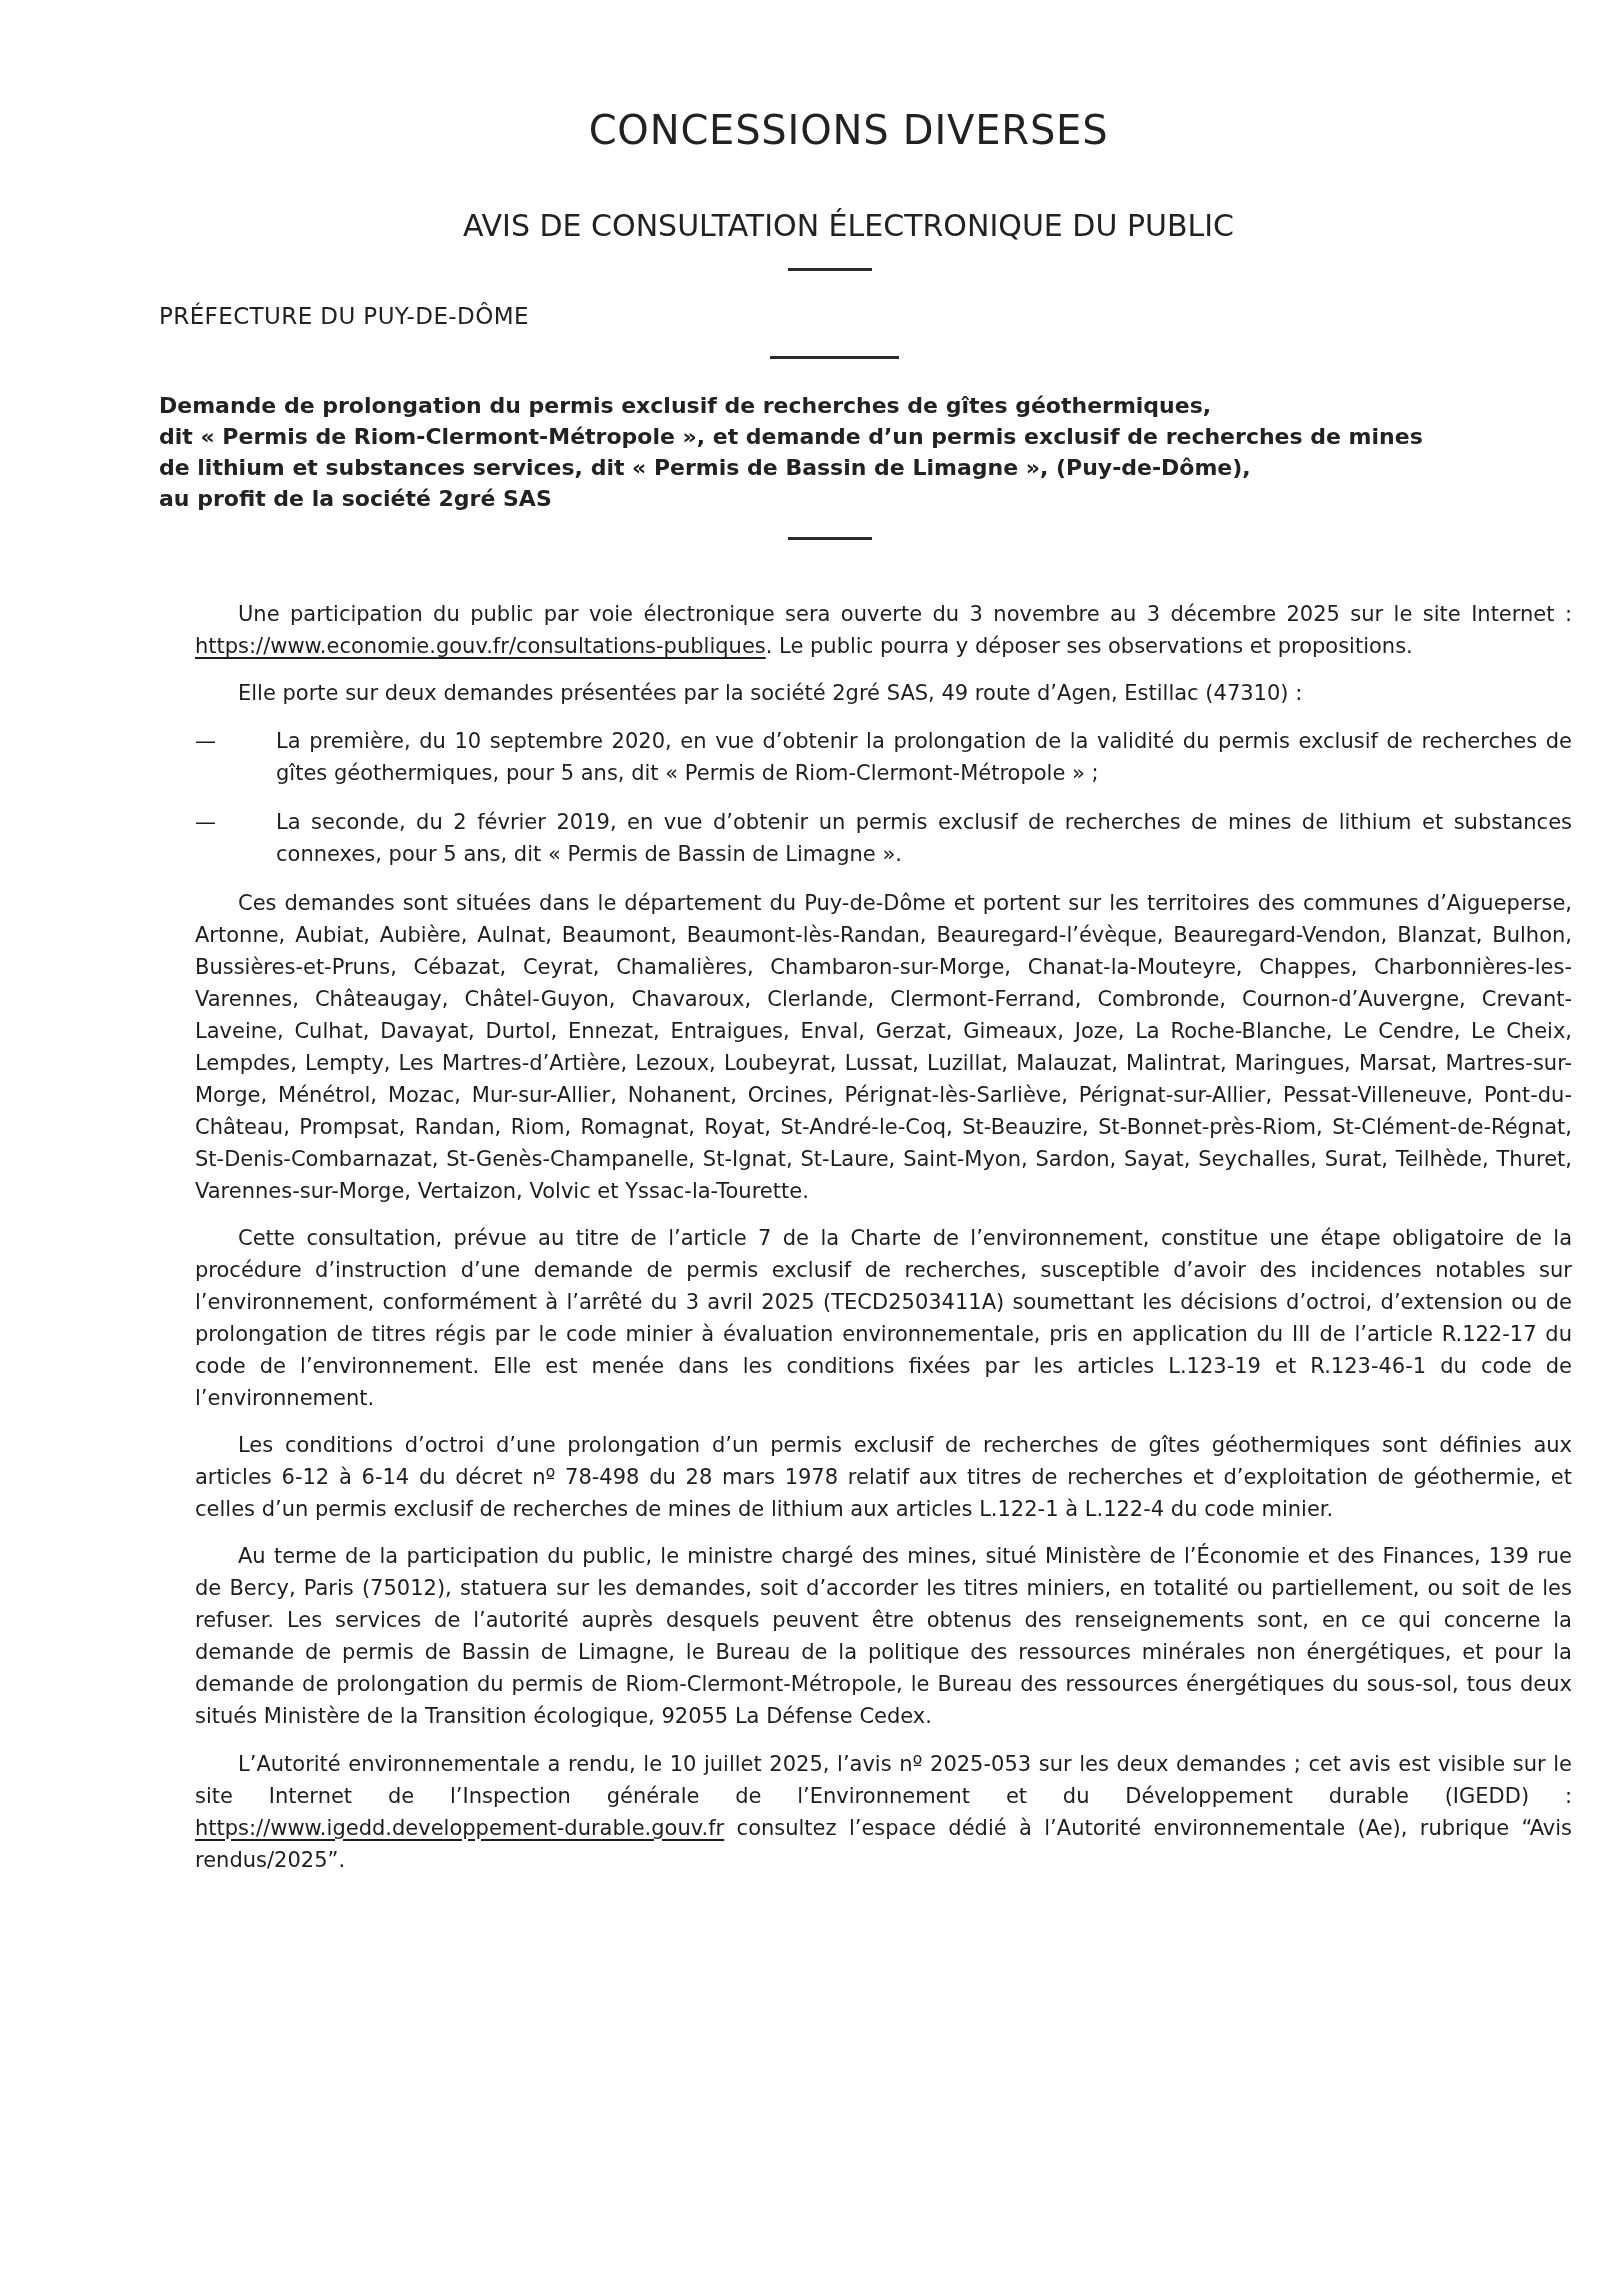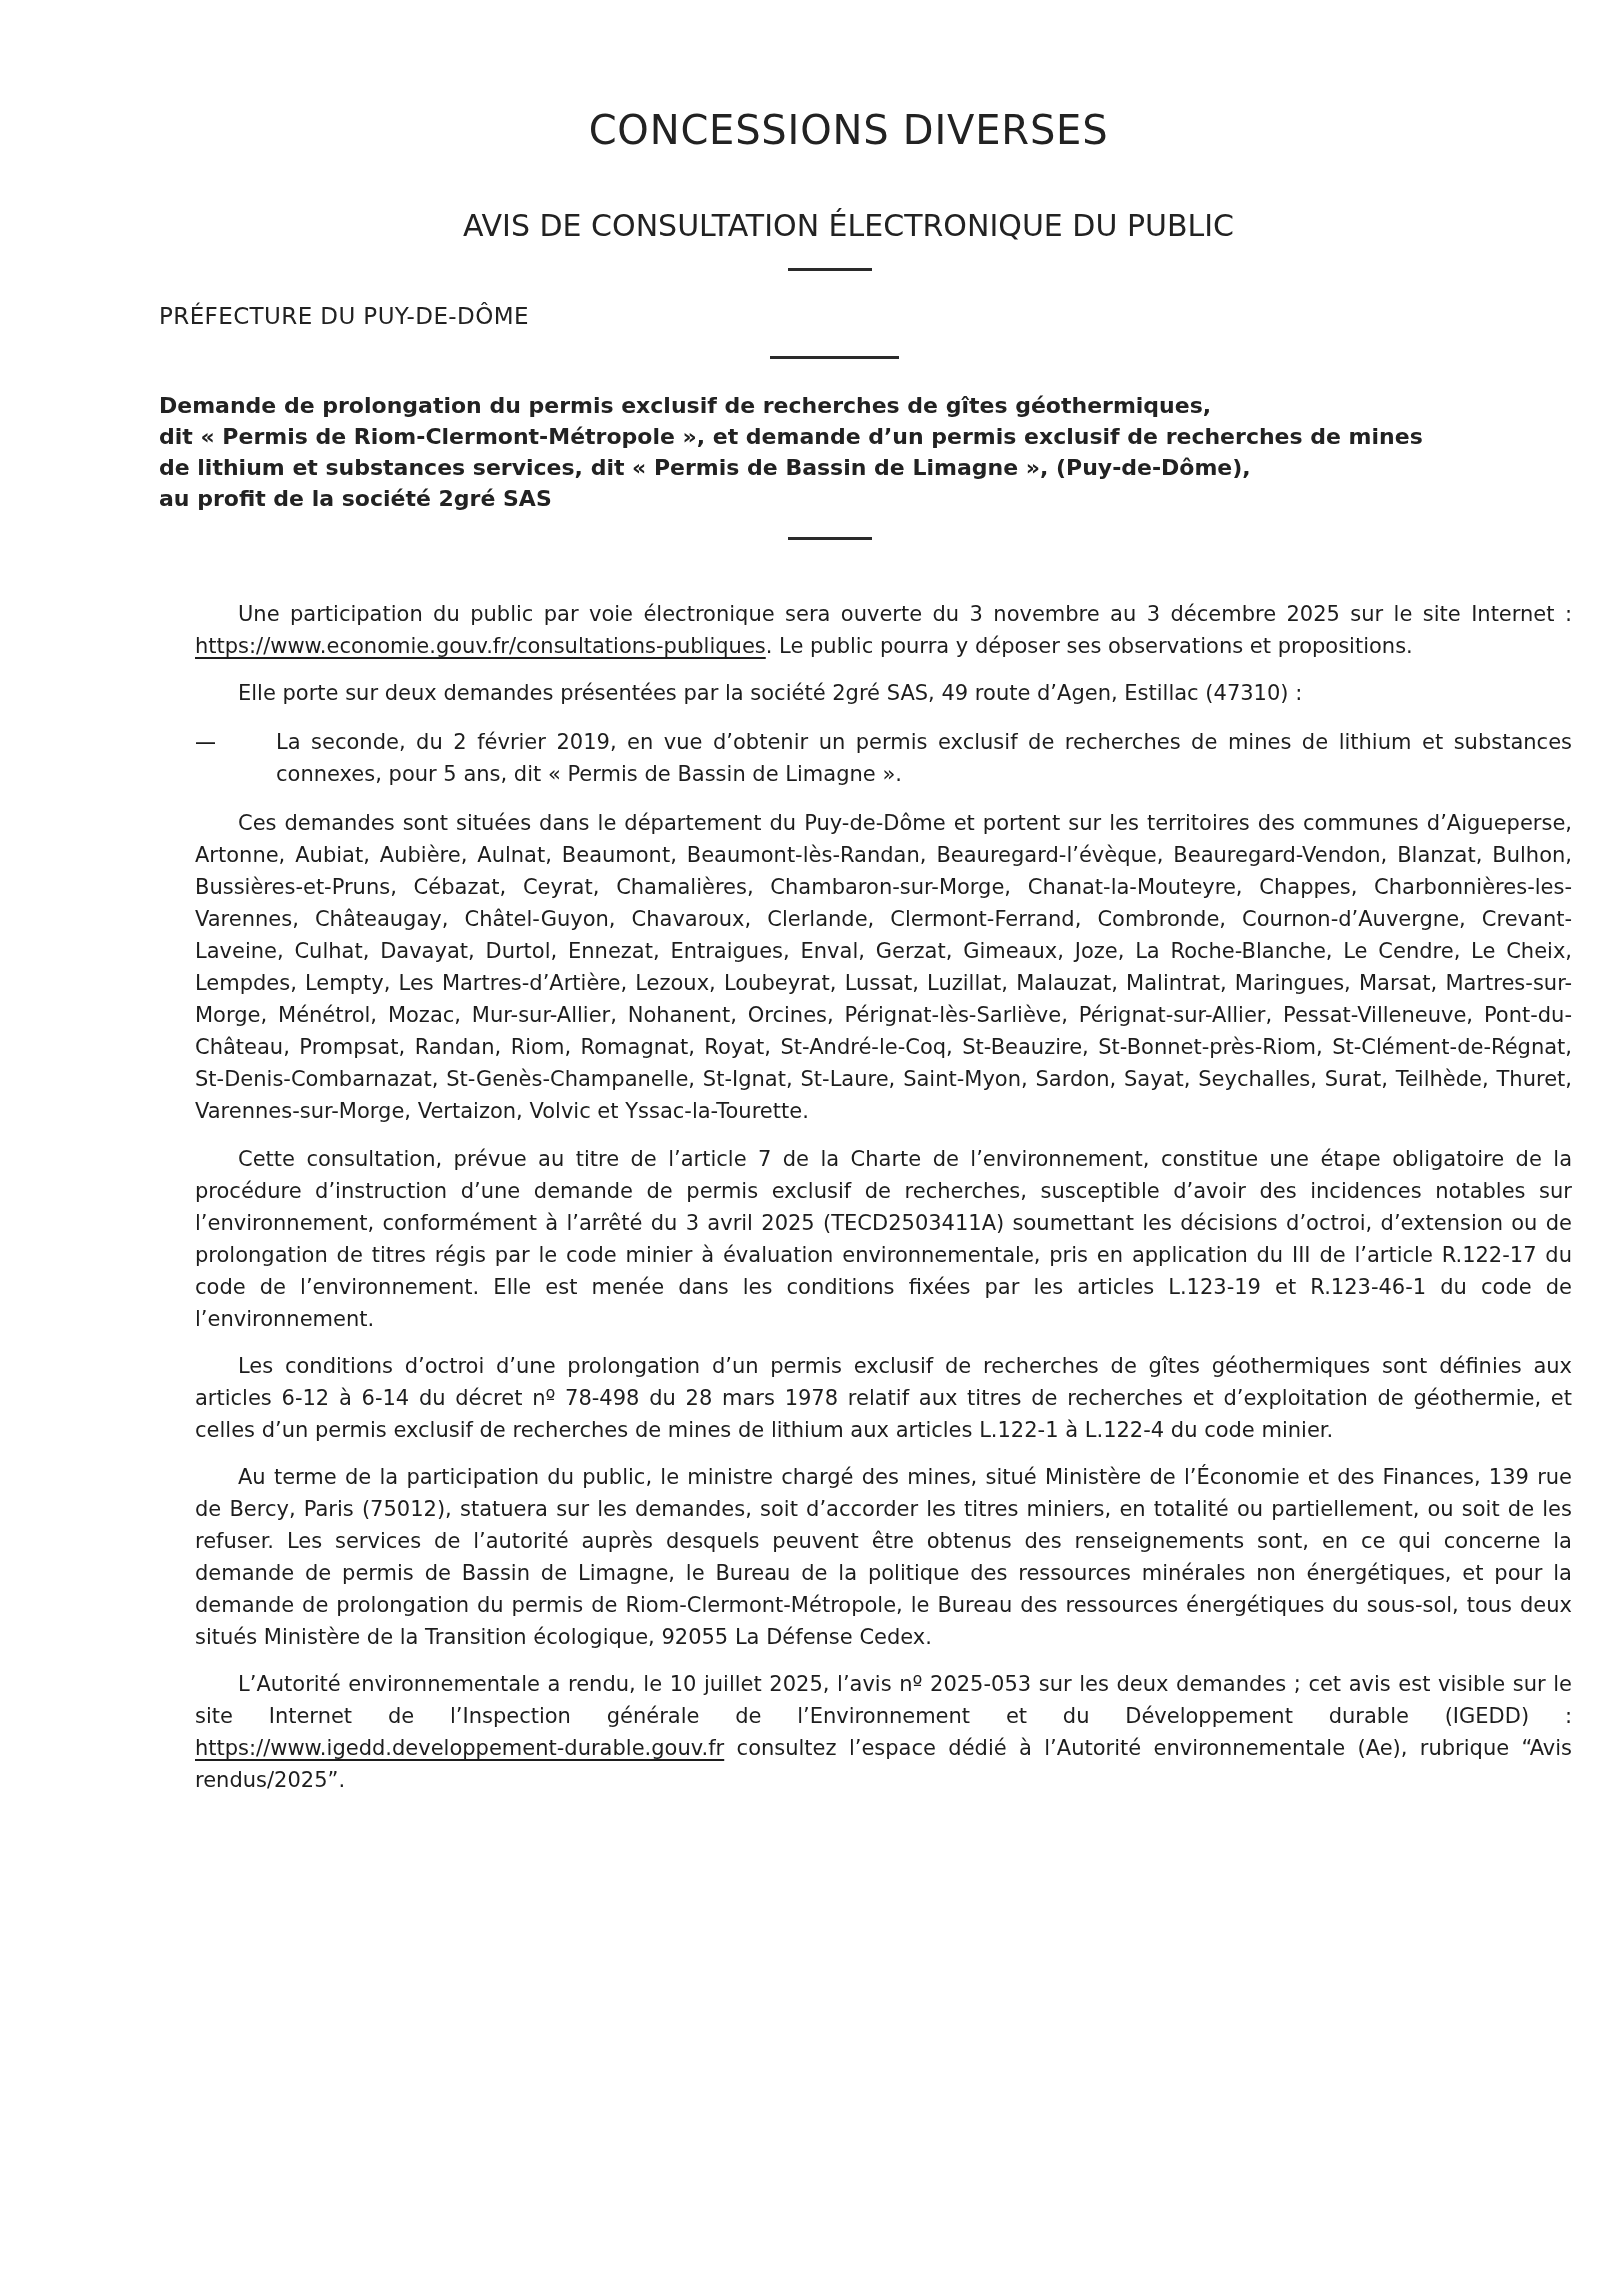--- a/index.html
+++ b/index.html
@@ -135,20 +135,21 @@
 
     <p class="para">
       <span>Une participation du public par voie électronique sera ouverte du 3 novembre au 3 décembre 2025 sur le site Internet : </span><a class="link">https://www.economie.gouv.fr/consultations-publiques</a><span>. Le public pourra y déposer ses observations et propositions.</span>
     </p>
 
     <p class="para">Elle porte sur deux demandes présentées par la société 2gré SAS, 49 route d’Agen, Estillac (47310) :</p>
 
     <ul class="dash-list">
       <li class="dash-item">
         <span class="dash">—</span>
+        <span>La première, du 10 septembre 2020, en vue d’obtenir la prolongation de la validité du permis exclusif de recherches de gîtes géothermiques, pour 5 ans, dit « Permis de Riom-Clermont-Métropole » ;</span>
       </li>
       <li class="dash-item">
         <span class="dash">—</span>
         <span>La seconde, du 2 février 2019, en vue d’obtenir un permis exclusif de recherches de mines de lithium et substances connexes, pour 5 ans, dit « Permis de Bassin de Limagne ».</span>
       </li>
     </ul>
 
     <p class="para">Ces demandes sont situées dans le département du Puy-de-Dôme et portent sur les territoires des communes d’Aigueperse, Artonne, Aubiat, Aubière, Aulnat, Beaumont, Beaumont-lès-Randan, Beauregard-l’évèque, Beauregard-Vendon, Blanzat, Bulhon, Bussières-et-Pruns, Cébazat, Ceyrat, Chamalières, Chambaron-sur-Morge, Chanat-la-Mouteyre, Chappes, Charbonnières-les-Varennes, Châteaugay, Châtel-Guyon, Chavaroux, Clerlande, Clermont-Ferrand, Combronde, Cournon-d’Auvergne, Crevant-Laveine, Culhat, Davayat, Durtol, Ennezat, Entraigues, Enval, Gerzat, Gimeaux, Joze, La Roche-Blanche, Le Cendre, Le Cheix, Lempdes, Lempty, Les Martres-d’Artière, Lezoux, Loubeyrat, Lussat, Luzillat, Malauzat, Malintrat, Maringues, Marsat, Martres-sur-Morge, Ménétrol, Mozac, Mur-sur-Allier, Nohanent, Orcines, Pérignat-lès-Sarliève, Pérignat-sur-Allier, Pessat-Villeneuve, Pont-du-Château, Prompsat, Randan, Riom, Romagnat, Royat, St-André-le-Coq, St-Beauzire, St-Bonnet-près-Riom, St-Clément-de-Régnat, St-Denis-Combarnazat, St-Genès-Champanelle, St-Ignat, St-Laure, Saint-Myon, Sardon, Sayat, Seychalles, Surat, Teilhède, Thuret, Varennes-sur-Morge, Vertaizon, Volvic et Yssac-la-Tourette.</p>
 
     <p class="para">Cette consultation, prévue au titre de l’article 7 de la Charte de l’environnement, constitue une étape obligatoire de la procédure d’instruction d’une demande de permis exclusif de recherches, susceptible d’avoir des incidences notables sur l’environnement, conformément à l’arrêté du 3 avril 2025 (TECD2503411A) soumettant les décisions d’octroi, d’extension ou de prolongation de titres régis par le code minier à évaluation environnementale, pris en application du III de l’article R.122-17 du code de l’environnement. Elle est menée dans les conditions fixées par les articles L.123-19 et R.123-46-1 du code de l’environnement.</p>

